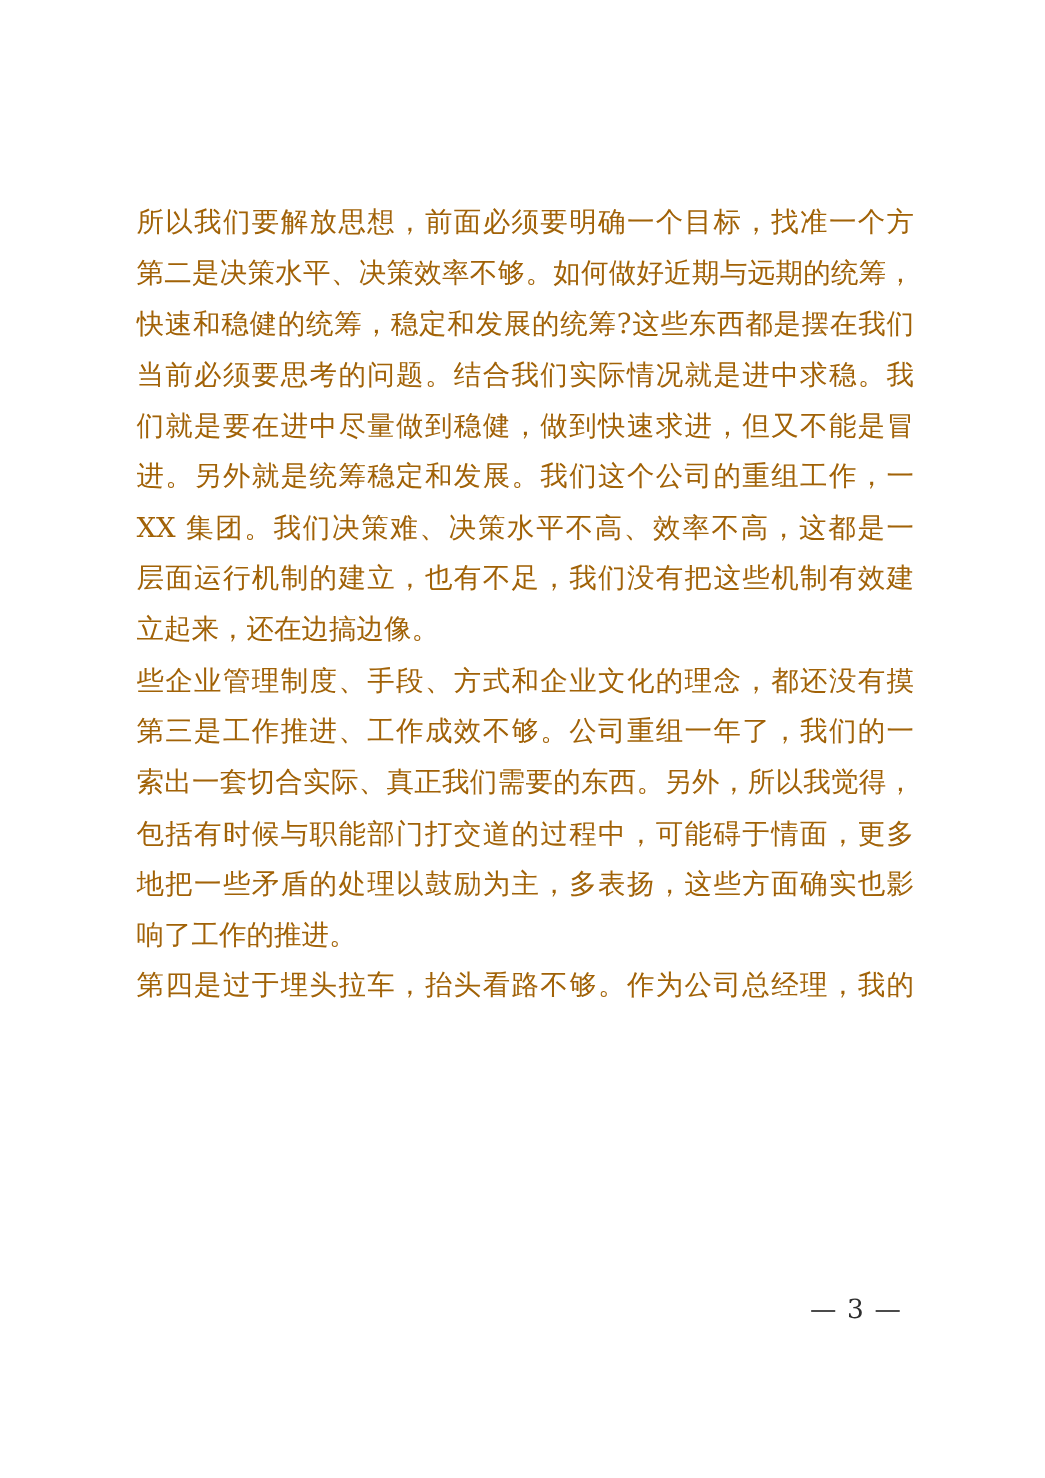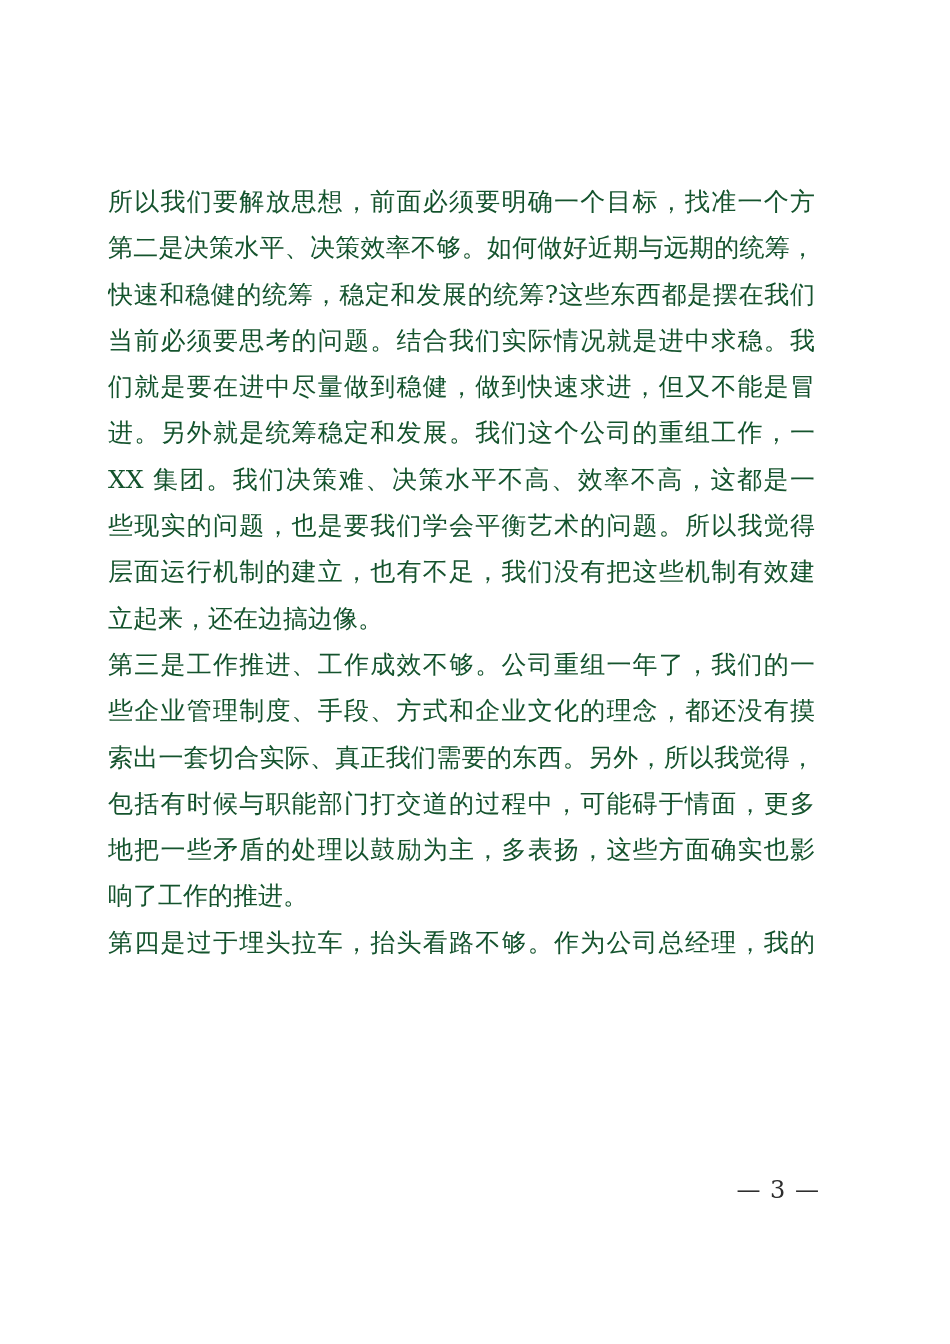--- a/index.html
+++ b/index.html
@@ -10,24 +10,24 @@
   }
   .page {
     position: relative;
     width: 950px;
     height: 1344px;
     background: #ffffff;
     overflow: hidden;
   }
   .content {
     position: absolute;
-    left: 108px;
+    left: 124px;
     top: 179px;
     width: 707px;
-    color: #14532d;
+    color: #a16207;
   }
   .line {
     font-size: 25px;
     line-height: 46.3px;
     height: 46.3px;
     text-align: justify;
     text-align-last: justify;
     text-justify: inter-character;
     overflow: hidden;
   }
@@ -49,25 +49,24 @@
 
 <div class="page">
   <div class="content">
     <div class="line">所以我们要解放思想，前面必须要明确一个目标，找准一个方</div>
     <div class="line">第二是决策水平、决策效率不够。如何做好近期与远期的统筹，</div>
     <div class="line">快速和稳健的统筹，稳定和发展的统筹?这些东西都是摆在我们</div>
     <div class="line">当前必须要思考的问题。结合我们实际情况就是进中求稳。我</div>
     <div class="line">们就是要在进中尽量做到稳健，做到快速求进，但又不能是冒</div>
     <div class="line">进。另外就是统筹稳定和发展。我们这个公司的重组工作，一</div>
     <div class="line">XX 集团。我们决策难、决策水平不高、效率不高，这都是一</div>
-    <div class="line">些现实的问题，也是要我们学会平衡艺术的问题。所以我觉得</div>
     <div class="line">层面运行机制的建立，也有不足，我们没有把这些机制有效建</div>
     <div class="line short">立起来，还在边搞边像。</div>
+    <div class="line">些企业管理制度、手段、方式和企业文化的理念，都还没有摸</div>
     <div class="line">第三是工作推进、工作成效不够。公司重组一年了，我们的一</div>
-    <div class="line">些企业管理制度、手段、方式和企业文化的理念，都还没有摸</div>
     <div class="line">索出一套切合实际、真正我们需要的东西。另外，所以我觉得，</div>
     <div class="line">包括有时候与职能部门打交道的过程中，可能碍于情面，更多</div>
     <div class="line">地把一些矛盾的处理以鼓励为主，多表扬，这些方面确实也影</div>
     <div class="line short">响了工作的推进。</div>
     <div class="line">第四是过于埋头拉车，抬头看路不够。作为公司总经理，我的</div>
   </div>
   <div class="page-number">— 3 —</div>
 </div>
 
 </body></html>

